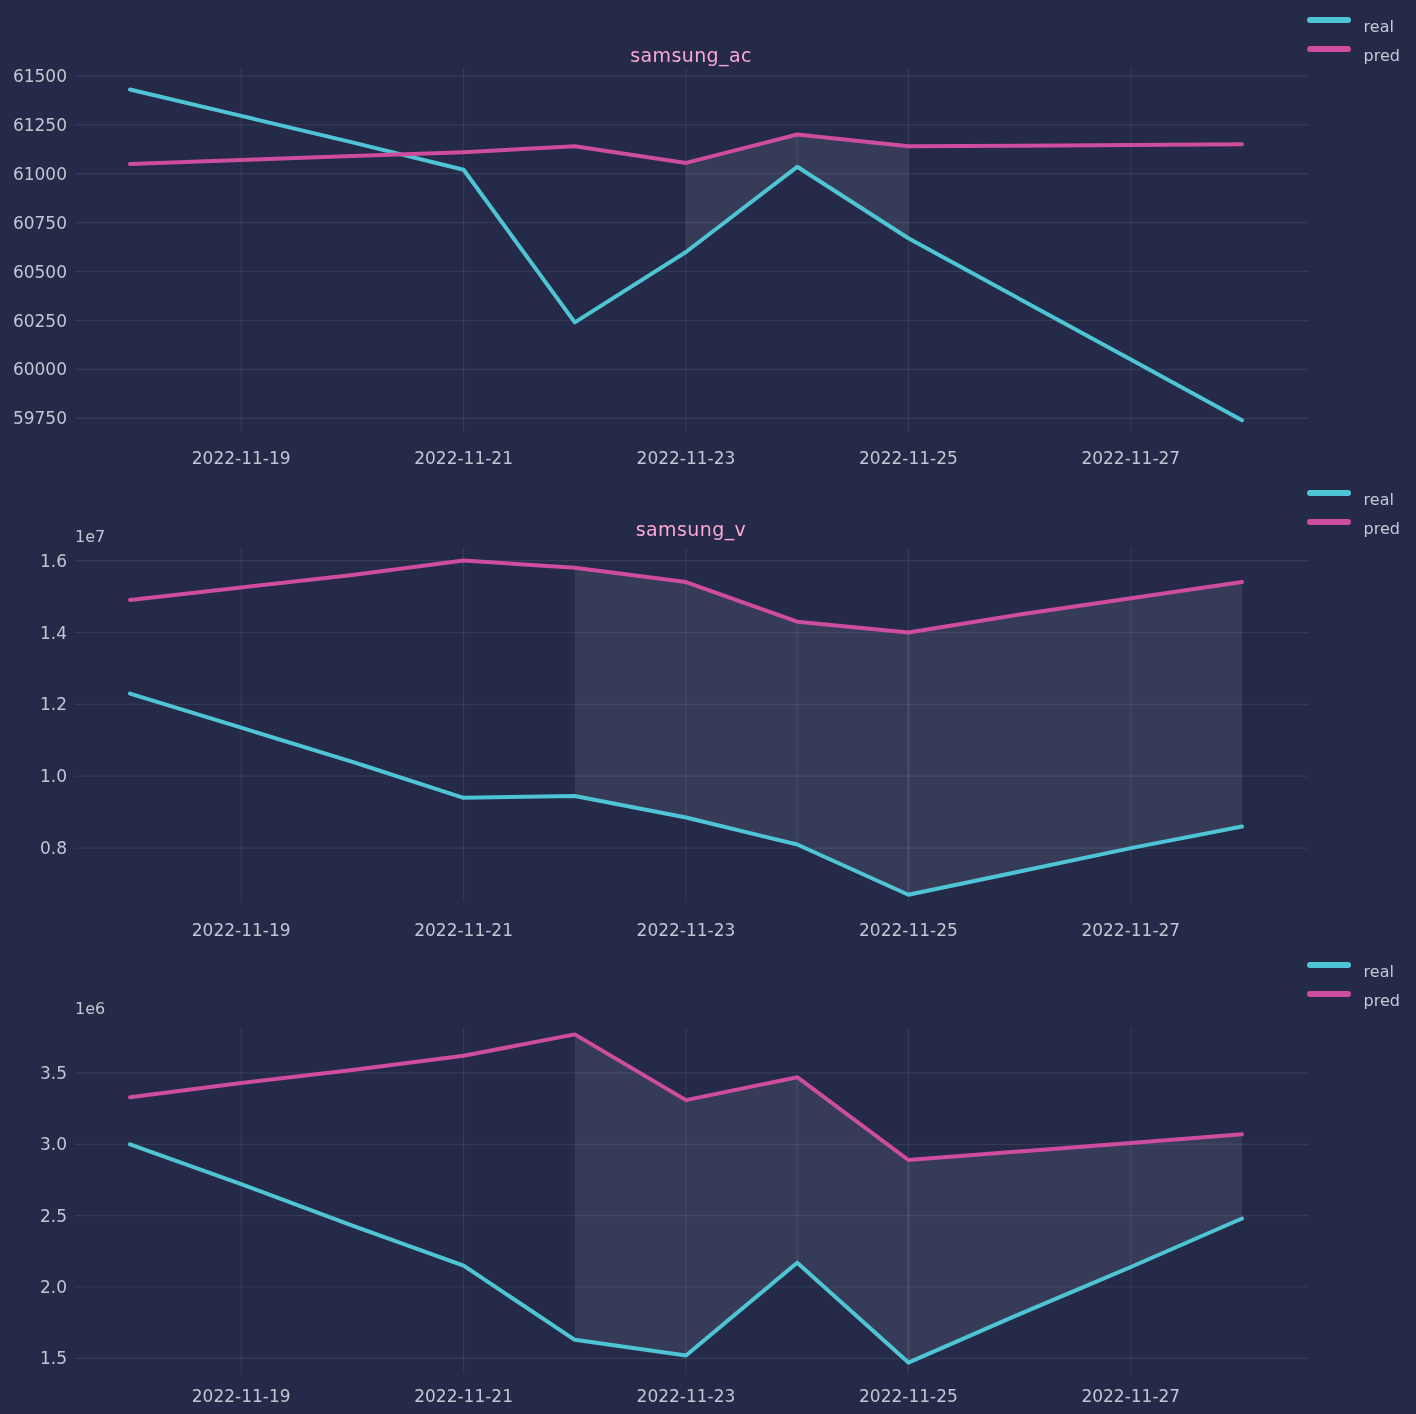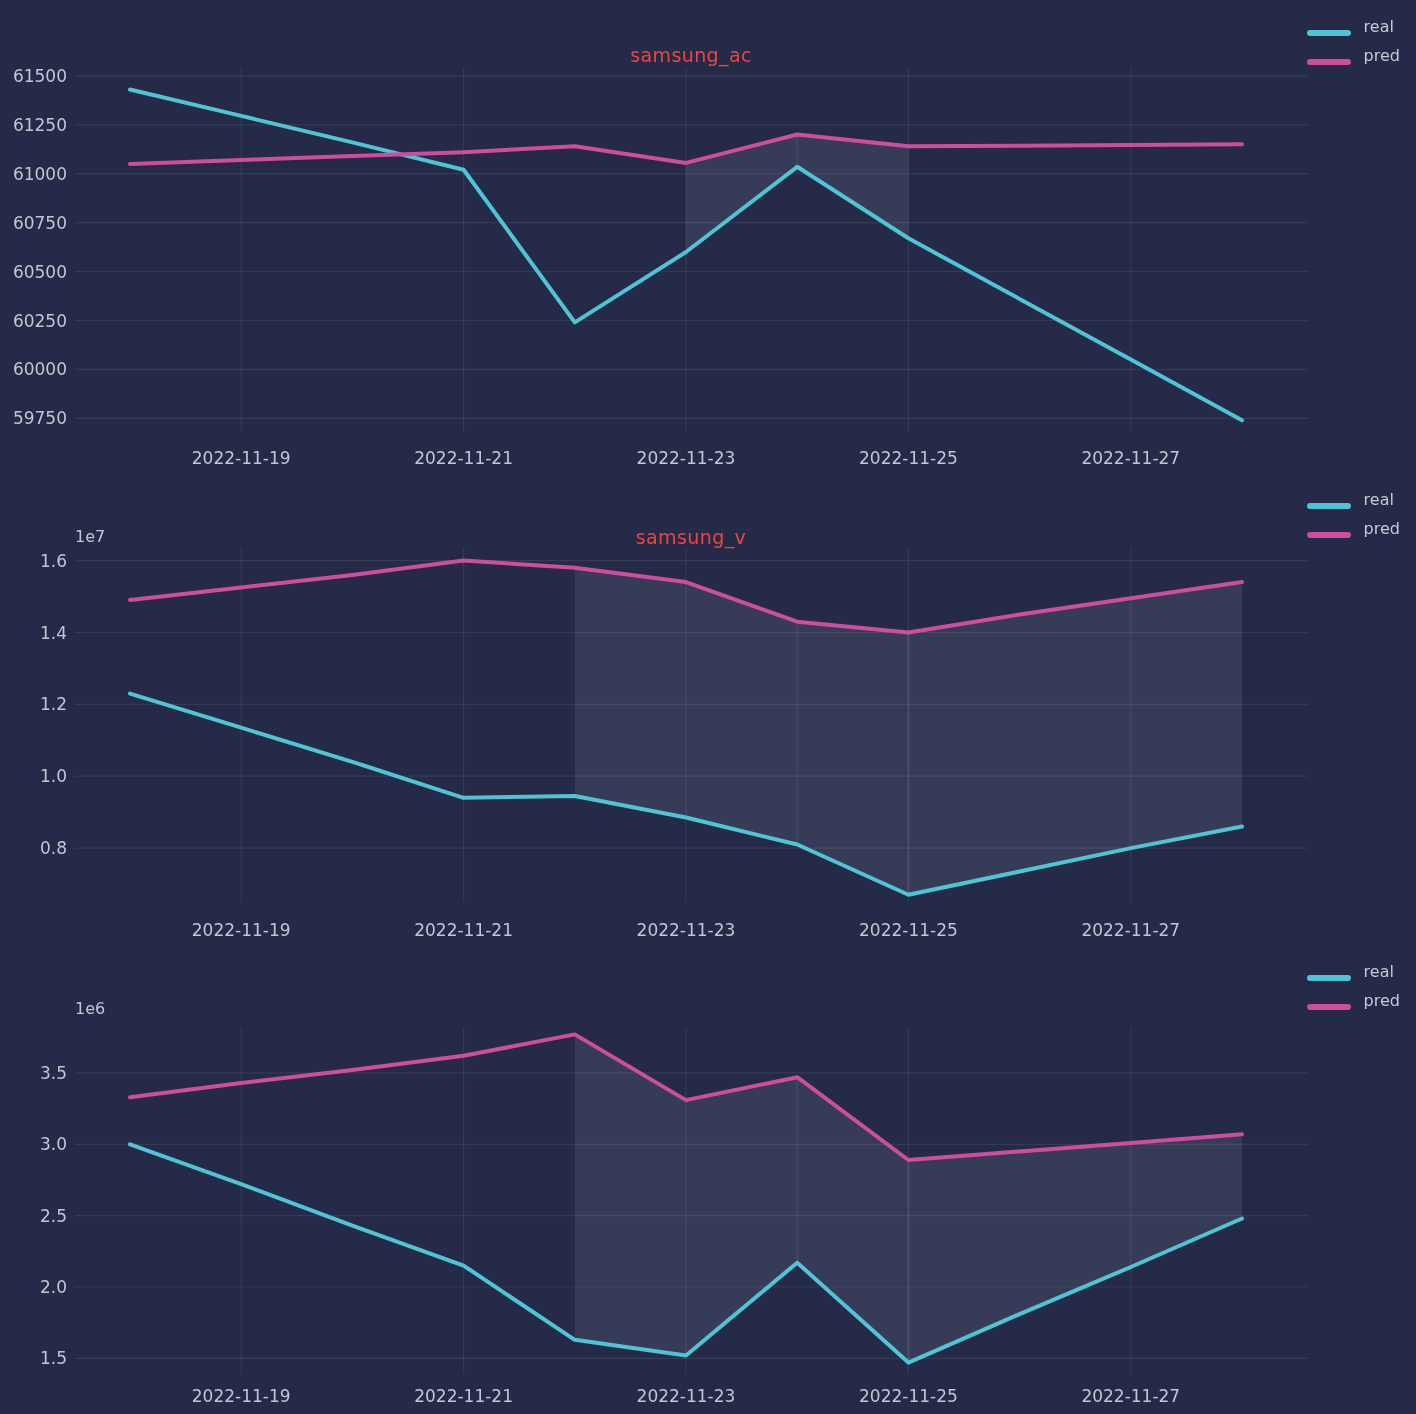--- a/index.html
+++ b/index.html
@@ -6,26 +6,26 @@
   body{
     width:1416px;height:1414px;overflow:hidden;
     background:#242a47;
     font-family:"DejaVu Sans", sans-serif;
   }
   .figure{position:relative;width:1416px;height:1414px;}
   .chart{position:relative;width:1416px;}
   .c0{height:470px}.c1{height:470px}.c2{height:474px}
   .chart-title{
     position:absolute;left:0;width:1382px;text-align:center;margin:0;
-    font-size:19px;font-weight:400;color:#ef4444;letter-spacing:.4px;z-index:2;
+    font-size:19px;font-weight:400;color:#f9a8d4;letter-spacing:.4px;z-index:2;
   }
-  .c0 .chart-title{top:44px}.c1 .chart-title{top:56px}.c2 .chart-title{top:49px}
+  .c0 .chart-title{top:44px}.c1 .chart-title{top:48px}.c2 .chart-title{top:49px}
   .legend{position:absolute;right:16px;display:flex;flex-direction:column;gap:10px;z-index:3;}
   .c0 .legend{top:17px}.c1 .legend{top:20px}.c2 .legend{top:22px}
-  .legend-item{display:flex;align-items:flex-end;gap:13px;}
+  .legend-item{display:flex;align-items:flex-start;gap:13px;}
   .swatch{width:44px;height:6px;border-radius:3px;display:inline-block;}
   .legend-label{color:#c6c9d4;font-size:16px;line-height:19px;}
   svg.plot{position:absolute;left:0;top:0;display:block;}
   .grid{stroke:rgba(255,255,255,0.08);stroke-width:1.2;}
   .fill{fill:rgba(233,237,255,0.095);stroke:none;}
   .fill-edge{stroke:rgba(255,255,255,0.055);stroke-width:2;}
   .line{fill:none;stroke-width:4;stroke-linejoin:round;stroke-linecap:round;}
   .ytick{fill:#c3c6d2;font-size:17px;text-anchor:end;dominant-baseline:central;}
   .xtick{fill:#c3c6d2;font-size:17px;text-anchor:middle;dominant-baseline:central;}
   .offset{fill:#c3c6d2;font-size:16px;text-anchor:start;dominant-baseline:central;}

